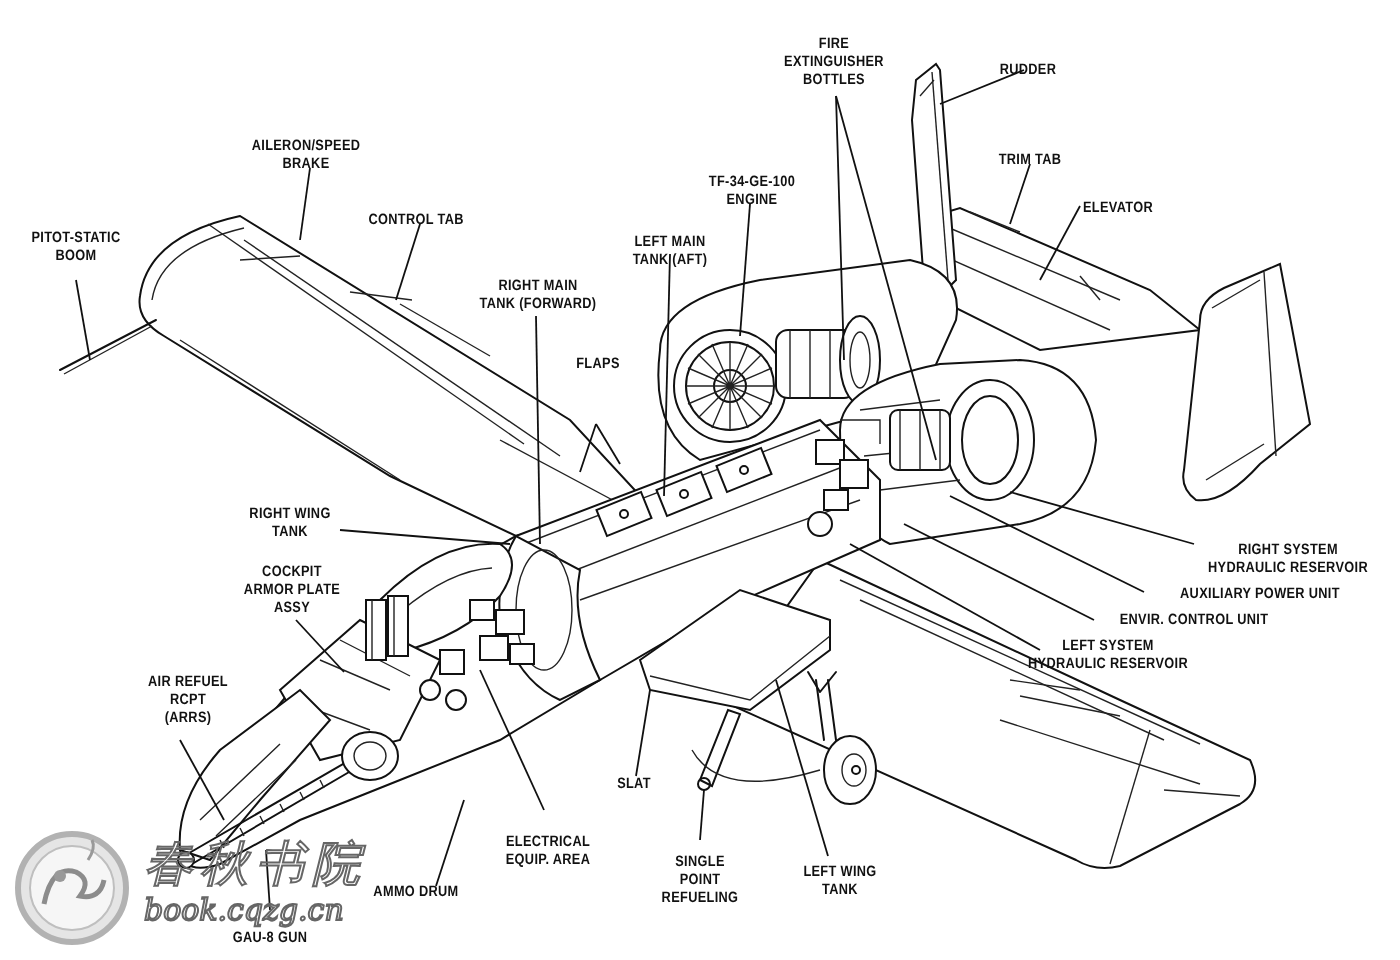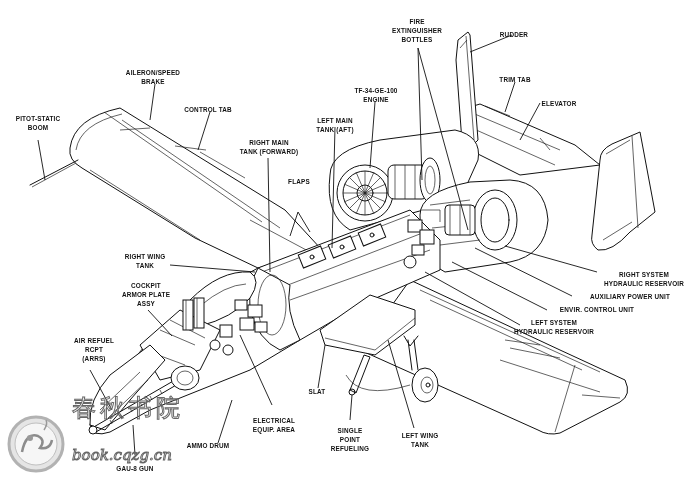--- a/index.html
+++ b/index.html
@@ -4,21 +4,21 @@
 <style>
   html, body { margin: 0; padding: 0; background: #ffffff; }
   body { width: 700px; height: 480px; overflow: hidden; position: relative; font-family: "Liberation Sans", "DejaVu Sans", sans-serif; }
   #stage { position: absolute; left: 0; top: 0; width: 700px; height: 480px; }
   svg { position: absolute; left: 0; top: 0; }
   .lbl { position: absolute; font-size: 7.5px; line-height: 9px; letter-spacing: 0.2px; color: #111; text-align: center; white-space: pre; font-family: "Liberation Sans Narrow", "Liberation Sans", sans-serif; font-weight: bold; transform: scaleX(0.85); transform-origin: center top; }
   .ink { stroke: #111; fill: none; stroke-width: 1; stroke-linejoin: round; stroke-linecap: round; }
   .ink2 { stroke: #111; fill: #fff; stroke-width: 1; }
   .thin { stroke: #222; fill: none; stroke-width: 0.7; }
   .lead { stroke: #111; stroke-width: 0.9; fill: none; }
-  .wm-cn { position: absolute; left: 72px; top: 392px; font-family: "DejaVu Serif", serif; font-size: 24px; color: transparent; -webkit-text-stroke: 1px #666; letter-spacing: 4px; }
+  .wm-cn { position: absolute; left: 72px; top: 416px; font-family: "DejaVu Serif", serif; font-size: 24px; font-style: italic; color: transparent; -webkit-text-stroke: 1px #666; letter-spacing: 4px; }
   .wm-url { position: absolute; left: 72px; top: 446px; font-family: "DejaVu Serif", serif; font-size: 15px; font-style: italic; color: transparent; -webkit-text-stroke: 1px #666; letter-spacing: 0px; }
 </style>
 </head>
 <body>
 
 <div id="stage">
 
 <svg width="700" height="480" viewBox="0 0 700 480">
 
   <g>

